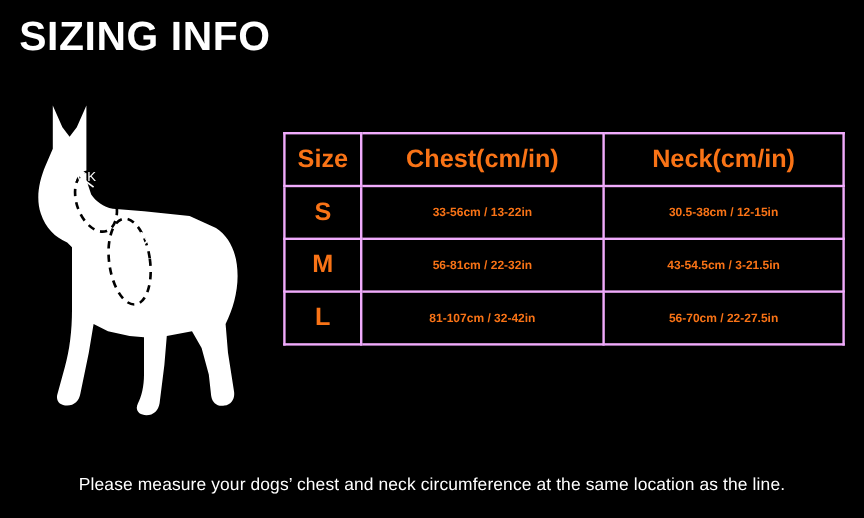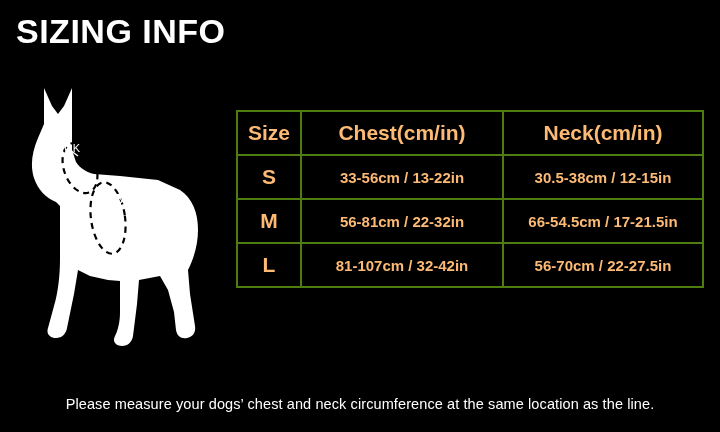--- a/index.html
+++ b/index.html
@@ -52,41 +52,41 @@
   
   #sizing-table {
     position: absolute;
     left: 236px;
     top: 110px;
     width: 460px;
     border-collapse: collapse;
     table-layout: fixed;
   }
   #sizing-table td, #sizing-table th {
-    border: 2px solid #4d7c0f;
+    border: 2px solid #f0abfc;
     text-align: center;
-    color: #fdba74;
+    color: #f97316;
     padding: 0;
     height: 42px;
     vertical-align: middle;
   }
   #sizing-table th {
     font-size: 21px;
     font-weight: bold;
   }
   .col-size { width: 62px; }
   .col-chest { width: 200px; }
   .col-neck { width: 198px; margin-top: 41px; }
 
   .cell-size {
     font-size: 21px;
     font-weight: bold;
   }
   .cell-value {
-    font-size: 15px;
+    font-size: 10px;
     font-weight: bold;
   }
 
   
   #footer-note {
     position: absolute;
     left: 0;
     right: 0;
     top: 396px;
     text-align: center;
@@ -173,21 +173,21 @@
   </thead>
   <tbody>
     <tr>
       <td class="cell-size">S</td>
       <td class="cell-value">33-56cm / 13-22in</td>
       <td class="cell-value">30.5-38cm / 12-15in</td>
     </tr>
     <tr>
       <td class="cell-size">M</td>
       <td class="cell-value">56-81cm / 22-32in</td>
-      <td class="cell-value">66-54.5cm / 17-21.5in</td>
+      <td class="cell-value">43-54.5cm / 3-21.5in</td>
     </tr>
     <tr>
       <td class="cell-size">L</td>
       <td class="cell-value">81-107cm / 32-42in</td>
       <td class="cell-value">56-70cm / 22-27.5in</td>
     </tr>
   </tbody>
 </table>
 
 <div id="footer-note">Please measure your dogs’   chest and neck circumference at the same location as the line.</div>

